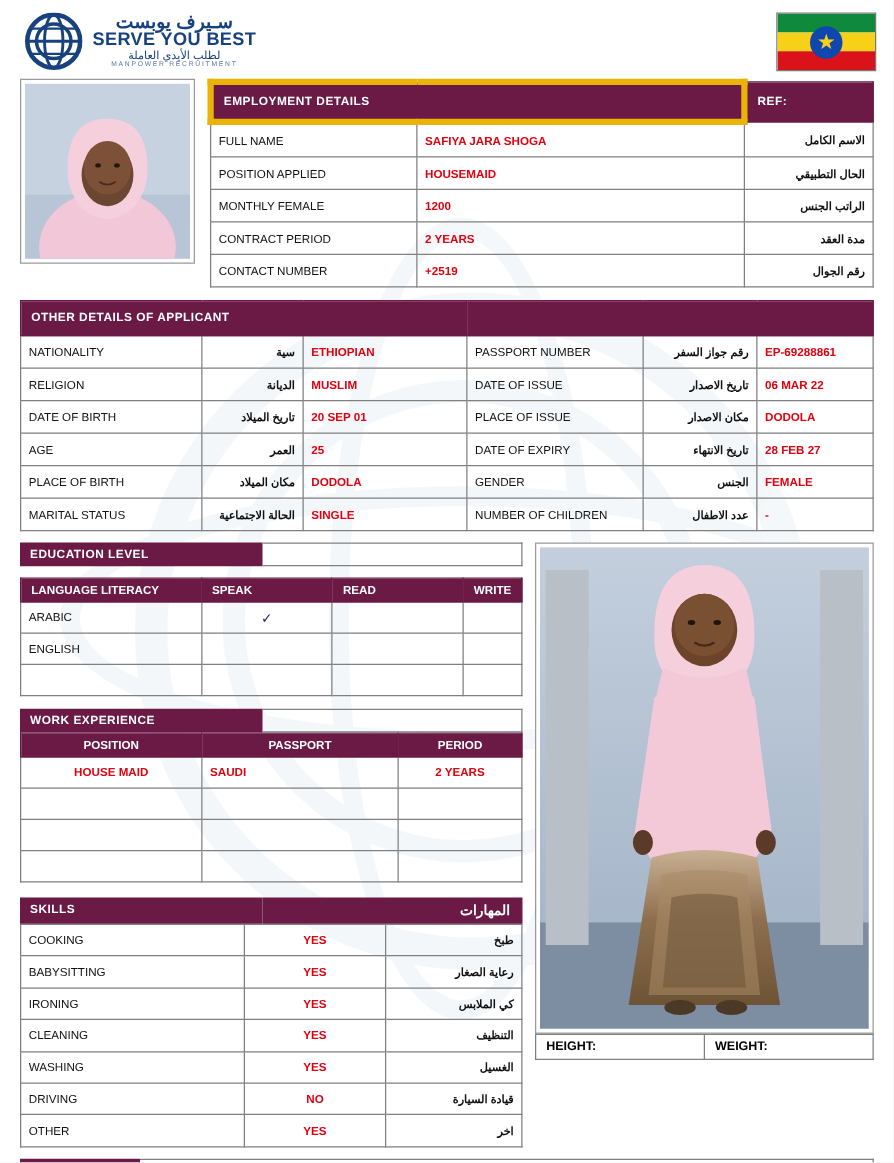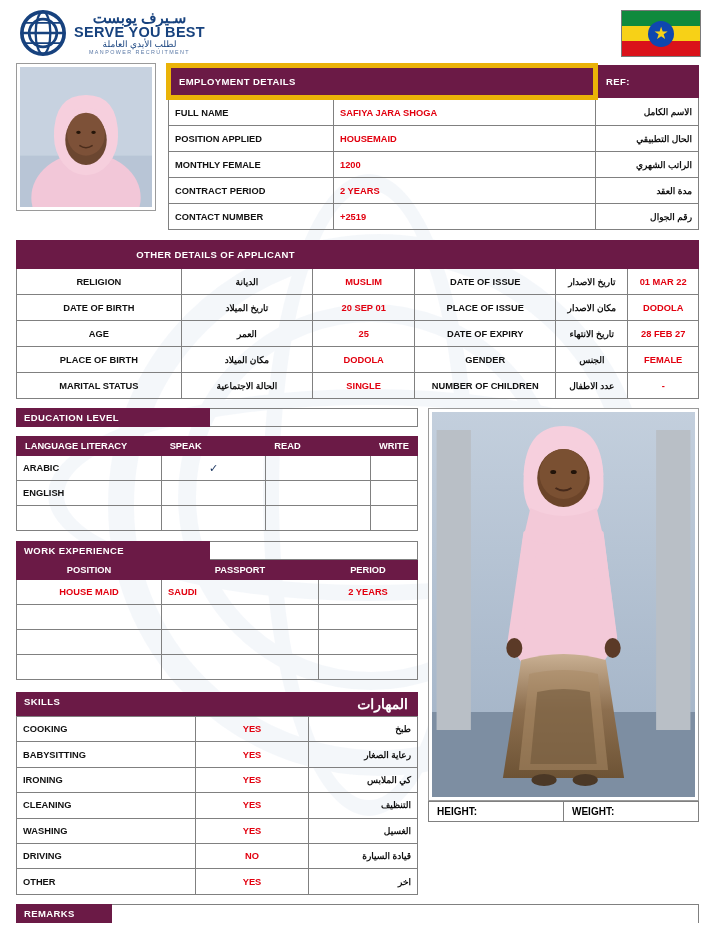--- a/index.html
+++ b/index.html
@@ -39,39 +39,39 @@
     width:26px;height:26px;border-radius:50%;background:#0f47af;display:flex;align-items:center;justify-content:center;}
   .star{color:#f7d117;font-size:17px;line-height:17px;}
 
   
   .band{
     background:#6b1a46;color:#ffffff;font-size:9.5px;font-weight:bold;
     padding:4px 8px;letter-spacing:.4px;
   }
   table{border-collapse:collapse;}
   td{font-size:9.3px;padding:3px 6px;vertical-align:middle;}
-  .lbl{font-weight:bold;color:#111;}
+  .lbl{font-weight:normal;color:#111;}
   .val{color:#e2000f;font-weight:bold;}
   .ar{font-size:9px;color:#111;text-align:right;direction:rtl;font-weight:bold;}
 
   
   .top-wrap{display:flex;gap:10px;padding:0 16px;margin-top:2px;}
   .photo-box{
     width:140px;height:148px;border:1px solid #9a9a9a;background:#fff;
     display:flex;align-items:center;justify-content:center;padding:3px;box-sizing:border-box;
   }
   .portrait{width:100%;height:100%;position:relative;overflow:hidden;background:#cfd8e6;}
   .emp-table{flex:1;}
   .emp-table table{width:100%;}
   .emp-table td{height:19px;}
 
   
   .section{padding:0 16px;margin-top:10px;}
   .od-table{width:100%;}
-  .od-table td{height:19px;text-align:center;}
+  .od-table td{height:19px;}
 
   
   .mid-wrap{display:flex;gap:10px;padding:0 16px;margin-top:9px;align-items:flex-start;}
   .mid-left{width:402px;}
   .mid-right{flex:1;}
   .edu-head{display:flex;}
   .edu-head .band{width:194px;box-sizing:border-box;}
   .edu-blank{flex:1;border:1px solid #808080;border-left:none;}
   .lang-table{width:100%;margin-top:9px;}
   .lang-table th{
@@ -84,21 +84,21 @@
   .work-head{display:flex;margin-top:10px;}
   .work-head .band{width:194px;box-sizing:border-box;}
   .work-head .fill{flex:1;border:1px solid #808080;border-left:none;}
   .work-table{width:100%;}
   .work-table th{background:#6b1a46;color:#fff;font-size:9.3px;font-weight:bold;padding:4px 8px;border:1px solid #6b1a46;}
   .work-table td{height:18px;}
   .ctr{text-align:center;}
 
   .skills-head{display:flex;margin-top:12px;}
   .skills-head .band{width:194px;box-sizing:border-box;}
-  .skills-head .ar-band{flex:1;background:#6b1a46;color:#fff;font-size:14px;font-weight:bold;padding:4px 10px;text-align:right;box-sizing:border-box;}
+  .skills-head .ar-band{flex:1;background:#6b1a46;color:#fff;font-size:11px;font-weight:bold;padding:4px 10px;text-align:right;box-sizing:border-box;}
   .skills-table{width:100%;}
   .skills-table td{height:18.4px;}
 
   
   .photo-panel{border:1px solid #9a9a9a;background:#fff;padding:3px;box-sizing:border-box;}
   .full-photo{width:100%;height:385px;position:relative;overflow:hidden;background:#b9c6d8;}
   .hw-row{display:flex;margin-top:0;}
   .hw-cell{flex:1;border:1px solid #808080;font-size:10px;font-weight:bold;padding:4px 8px;box-sizing:border-box;}
   .hw-cell + .hw-cell{border-left:none;}
 
@@ -181,21 +181,21 @@
             <td class="nb ar">الاسم الكامل</td>
           </tr>
           <tr>
             <td class="nb lbl">POSITION APPLIED</td>
             <td class="nb val">HOUSEMAID</td>
             <td class="nb ar">الحال التطبيقي</td>
           </tr>
           <tr>
             <td class="nb lbl">MONTHLY FEMALE</td>
             <td class="nb val">1200</td>
-            <td class="nb ar">الراتب الشهري</td>
+            <td class="nb ar">الراتب الجنس</td>
           </tr>
           <tr>
             <td class="nb lbl">CONTRACT PERIOD</td>
             <td class="nb val">2 YEARS</td>
             <td class="nb ar">مدة العقد</td>
           </tr>
           <tr>
             <td class="nb lbl">CONTACT NUMBER</td>
             <td class="nb val">+2519</td>
             <td class="nb ar">رقم الجوال</td>
@@ -206,26 +206,34 @@
     </div>
 
     <div class="section">
       <table class="od-table">
         <tbody>
             <tr>
           <td class="band" colspan="3" style="border:1px solid #6b1a46;width:322px;">OTHER DETAILS OF APPLICANT</td>
           <td class="band" colspan="3" style="border:1px solid #6b1a46;background:#6b1a46;"></td>
         </tr>
         <tr>
+          <td class="nb lbl" style="width:132px;">NATIONALITY</td>
+          <td class="nb ar" style="width:68px;">سية</td>
+          <td class="nb val" style="width:118px;">ETHIOPIAN</td>
+          <td class="nb lbl" style="width:128px;">PASSPORT NUMBER</td>
+          <td class="nb ar" style="width:78px;">رقم جواز السفر</td>
+          <td class="nb val">EP-69288861</td>
+        </tr>
+        <tr>
           <td class="nb lbl">RELIGION</td>
           <td class="nb ar">الديانة</td>
           <td class="nb val">MUSLIM</td>
           <td class="nb lbl">DATE OF ISSUE</td>
           <td class="nb ar">تاريخ الاصدار</td>
-          <td class="nb val">01  MAR 22</td>
+          <td class="nb val">06  MAR 22</td>
         </tr>
         <tr>
           <td class="nb lbl">DATE OF BIRTH</td>
           <td class="nb ar">تاريخ الميلاد</td>
           <td class="nb val">20  SEP 01</td>
           <td class="nb lbl">PLACE OF ISSUE</td>
           <td class="nb ar">مكان الاصدار</td>
           <td class="nb val">DODOLA</td>
         </tr>
         <tr>

